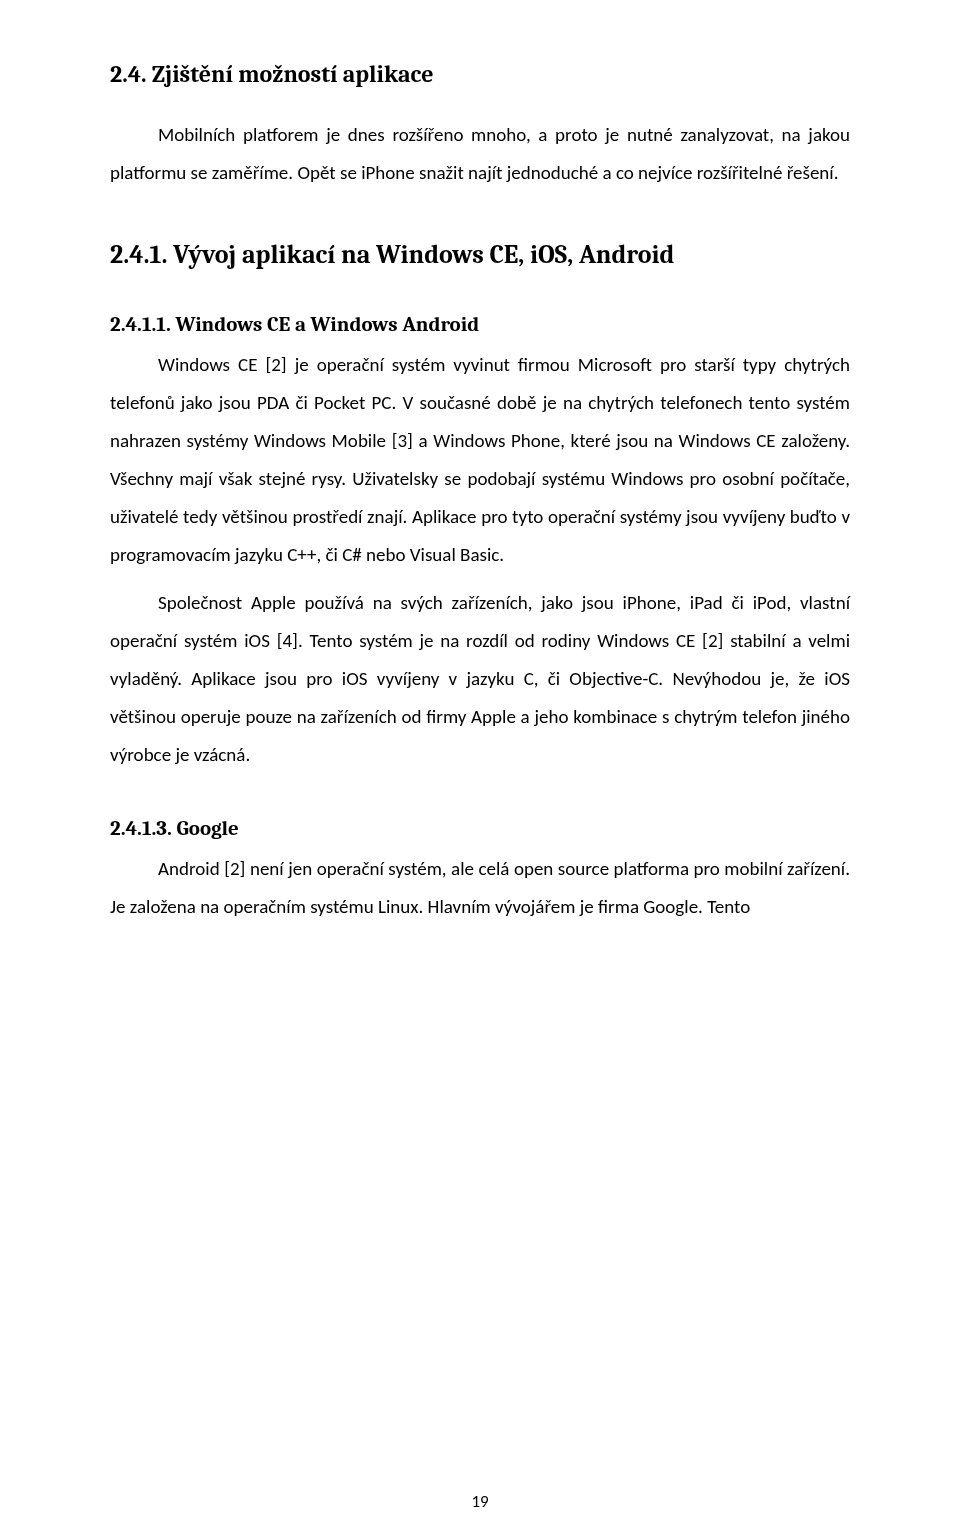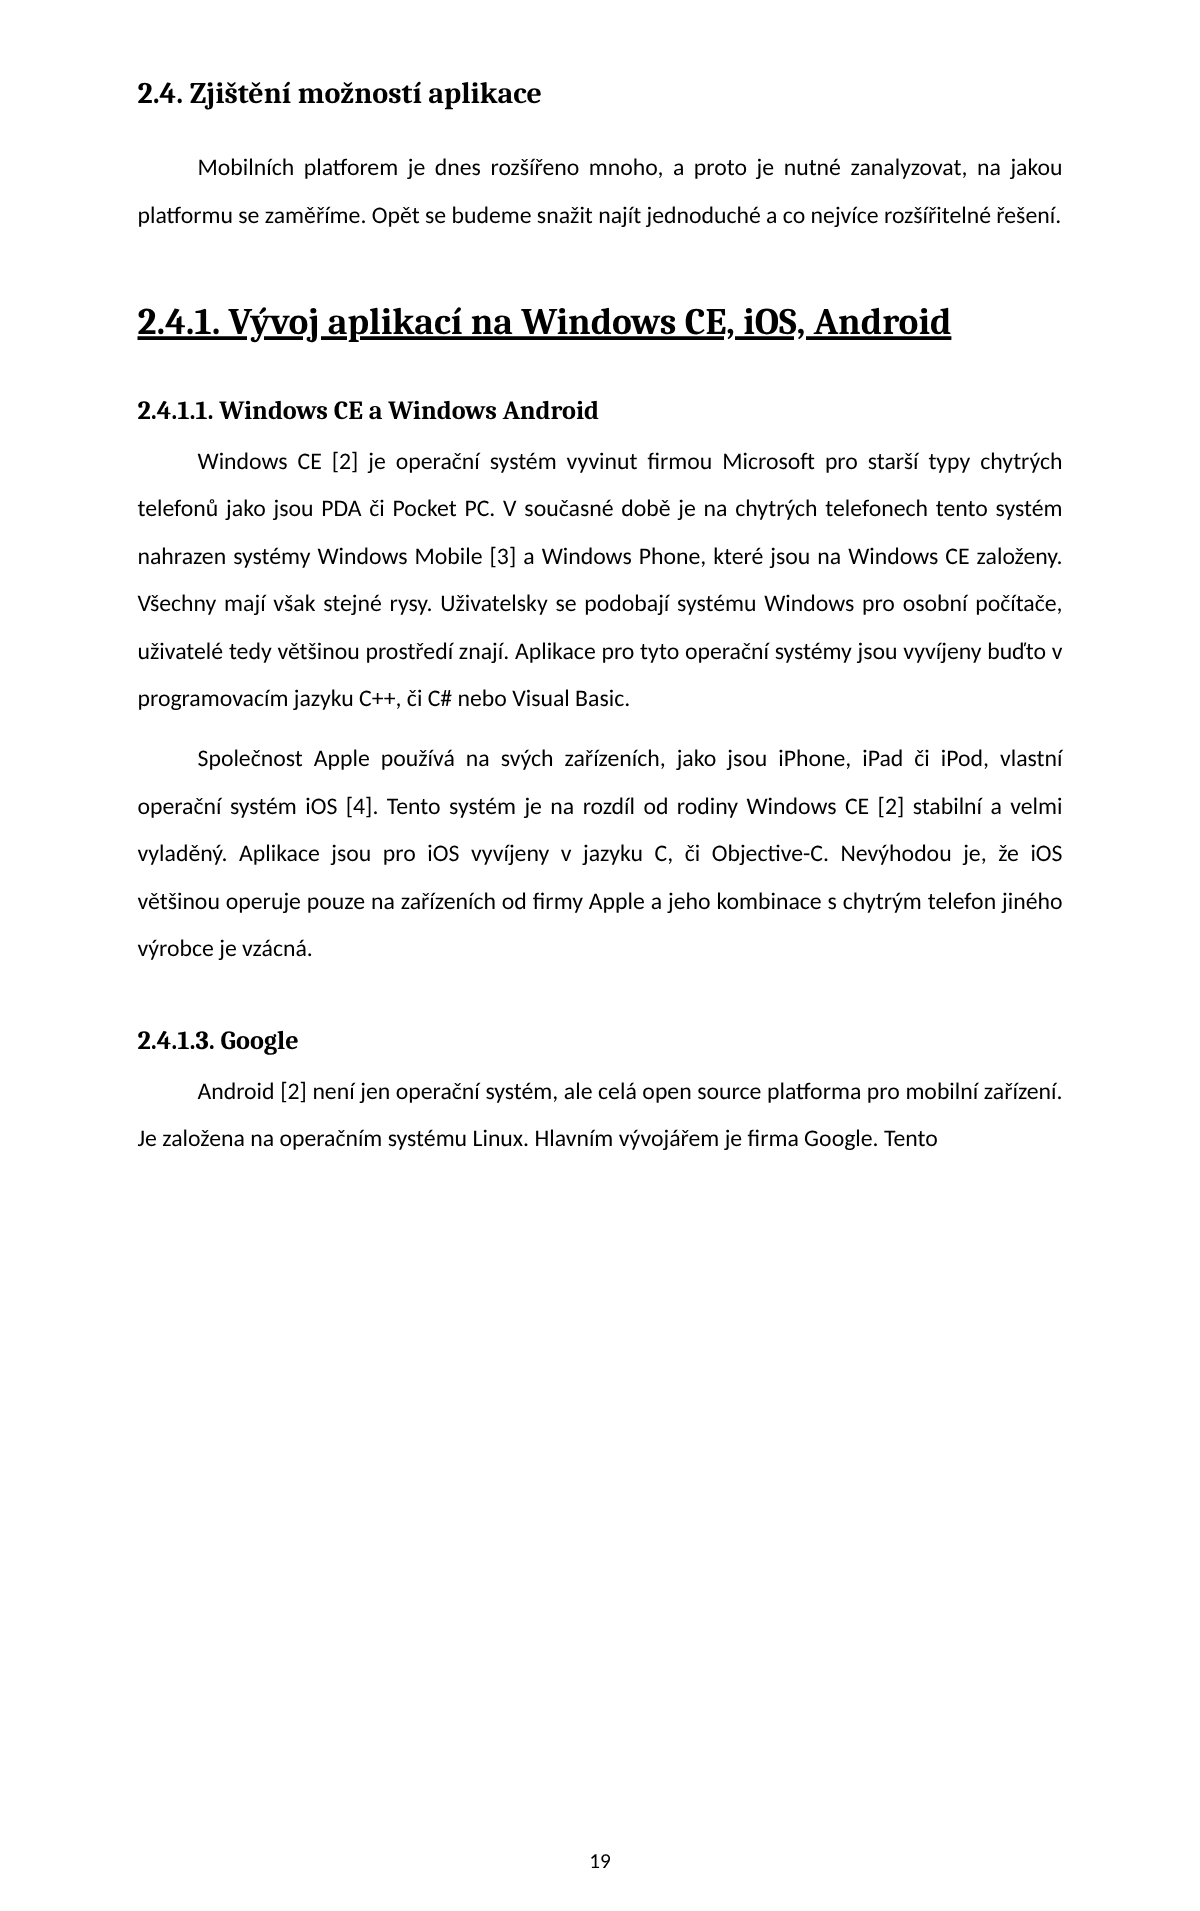--- a/index.html
+++ b/index.html
@@ -20,56 +20,55 @@
   }
   .h1 {
     font-family: Cambria, Georgia, "Times New Roman", serif;
     font-weight: bold;
     font-size: 24px;
     margin: 0 0 28px 0;
   }
   .h2 {
     font-family: Cambria, Georgia, "Times New Roman", serif;
     font-weight: bold;
-    font-size: 30px;
+    font-size: 26px;
     margin: 48px 0 24px 0;
-    text-decoration: underline;
   }
   .h3 {
     font-family: Cambria, Georgia, "Times New Roman", serif;
     font-weight: bold;
     font-size: 21px;
     margin: 42px 0 10px 0;
   }
   .para {
     font-size: 19px;
     line-height: 2.0;
     text-align: justify;
     margin: 0 0 10px 0;
   }
   .indent {
     text-indent: 48px;
   }
   .pagenum {
     position: absolute;
-    bottom: 30px;
+    bottom: 17px;
     left: 0;
     width: 100%;
     text-align: center;
     font-size: 17px;
     font-family: Calibri, Arial, sans-serif;
   }
 </style>
 </head>
 <body>
 
 <div class="page">
 
   <div class="h1">2.4. Zjištění možností aplikace</div>
-  <p class="para indent">Mobilních platforem je dnes rozšířeno mnoho, a proto je nutné zanalyzovat, na jakou platformu se zaměříme. Opět se budeme snažit najít jednoduché a co nejvíce rozšířitelné řešení.</p>
+  <p class="para indent">Mobilních platforem je dnes rozšířeno mnoho, a proto je nutné zanalyzovat, na jakou platformu se zaměříme. Opět se iPhone snažit najít jednoduché a co nejvíce rozšířitelné řešení.</p>
 
   <div class="h2">2.4.1. Vývoj aplikací na Windows CE, iOS, Android</div>
 
   <div class="h3">2.4.1.1. Windows CE a Windows Android</div>
   <p class="para indent">Windows CE [2] je operační systém vyvinut firmou Microsoft pro starší typy chytrých telefonů jako jsou PDA či Pocket PC. V současné době je na chytrých telefonech tento systém nahrazen systémy Windows Mobile [3] a Windows Phone, které jsou na Windows CE založeny. Všechny mají však stejné rysy. Uživatelsky se podobají systému Windows pro osobní počítače, uživatelé tedy většinou prostředí znají. Aplikace pro tyto operační systémy jsou vyvíjeny buďto v programovacím jazyku C++, či C# nebo Visual Basic.</p>
 
   <p class="para indent">Společnost Apple používá na svých zařízeních, jako jsou iPhone, iPad či iPod, vlastní operační systém iOS [4]. Tento systém je na rozdíl od rodiny Windows CE [2] stabilní a velmi vyladěný. Aplikace jsou pro iOS vyvíjeny v jazyku C, či Objective-C. Nevýhodou je, že iOS většinou operuje pouze na zařízeních od firmy Apple a jeho kombinace s chytrým telefon jiného výrobce je vzácná.</p>
 
   <div class="h3">2.4.1.3. Google</div>
   <p class="para indent">Android [2] není jen operační systém, ale celá open source platforma pro mobilní zařízení. Je založena na operačním systému Linux. Hlavním vývojářem je firma Google. Tento</p>

